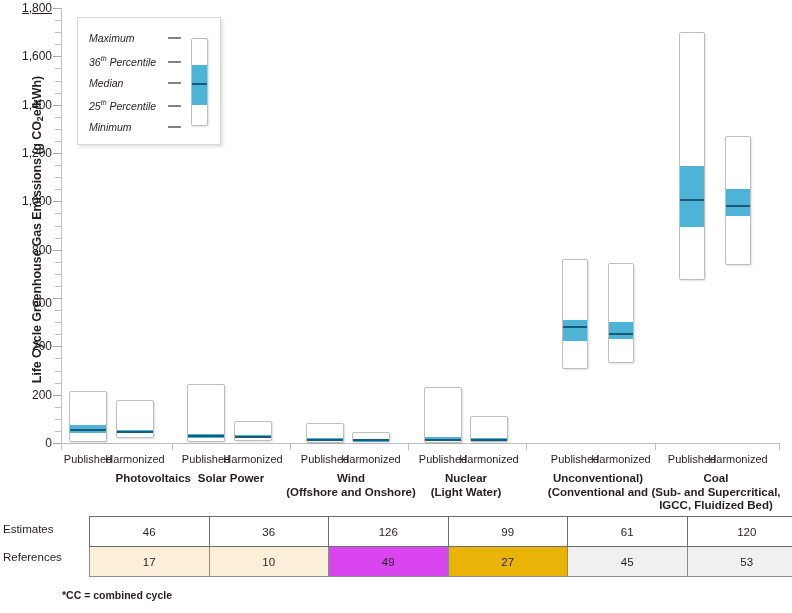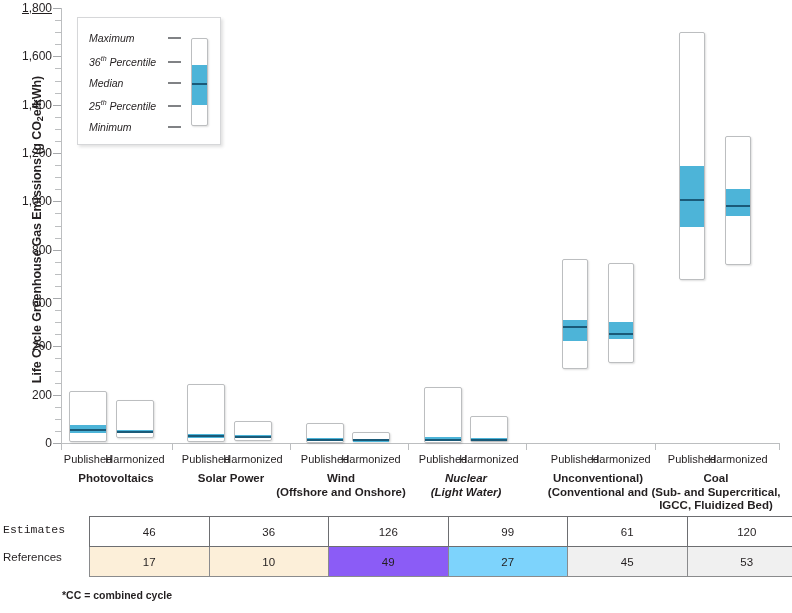--- a/index.html
+++ b/index.html
@@ -129,21 +129,21 @@
   .tbl{position:absolute;left:61px;top:516px;width:718px;padding-left:28px;}
   table{border-collapse:collapse;width:718px;table-layout:fixed;}
   td.cell{
     border:1px solid #6d6e71;
     text-align:center;
     font-size:11.5px;
     height:27px;
     color:#231f20;
   }
   tr.refs td.cell{border-color:#8a8b8d;}
-  .rowlabel-est{position:absolute;left:3px;top:523px;font-size:11.5px;font-family:Liberation Mono, monospace;}
+  .rowlabel-est{position:absolute;left:3px;top:523px;font-size:11.5px;}
   .rowlabel-ref{position:absolute;left:3px;top:551px;font-size:11.5px;}
   .footnote{position:absolute;left:62px;top:589px;font-size:10.5px;font-weight:bold;}
 </style>
 </head>
 <body>
 
 <div id="root">
 
   <div class="ylabel">
     <span>Life Cycle Greenhouse Gas Emissions (g CO</span><sub>2</sub><span>e/kWh)</span>
@@ -270,31 +270,31 @@
       <div class="subcat" style="left: 166px; width: 80px;">Published</div>
       <div class="subcat" style="left: 213px; width: 80px;">Harmonized</div>
       <div class="subcat" style="left: 285px; width: 80px;">Published</div>
       <div class="subcat" style="left: 331px; width: 80px;">Harmonized</div>
       <div class="subcat" style="left: 403px; width: 80px;">Published</div>
       <div class="subcat" style="left: 449px; width: 80px;">Harmonized</div>
       <div class="subcat" style="left: 535px; width: 80px;">Published</div>
       <div class="subcat" style="left: 581px; width: 80px;">Harmonized</div>
       <div class="subcat" style="left: 652px; width: 80px;">Published</div>
       <div class="subcat" style="left: 698px; width: 80px;">Harmonized</div>
-      <div class="grouplabel" style="left: 41px; width: 150px;">
+      <div class="grouplabel" style="left: 41px; width: 150px; text-align: right;">
         <div>Photovoltaics</div>
       </div>
       <div class="grouplabel" style="left: 156px; width: 150px;">
         <div>Solar Power</div>
       </div>
-      <div class="grouplabel" style="left: 266px; width: 150px;">
+      <div class="grouplabel" style="left: 276px; width: 150px;">
         <div>Wind</div>
         <div>(Offshore and Onshore)</div>
       </div>
-      <div class="grouplabel" style="left: 391px; width: 150px; font-style: italic;">
+      <div class="grouplabel" style="left: 391px; width: 150px;">
         <div>Nuclear</div>
         <div>(Light Water)</div>
       </div>
       <div class="grouplabel" style="left: 523px; width: 150px;">
         <div>Unconventional)</div>
         <div>(Conventional and</div>
       </div>
       <div class="grouplabel" style="left: 631px; width: 170px;">
         <div>Coal</div>
         <div>(Sub- and Supercritical,</div>
@@ -333,22 +333,22 @@
             <td class="cell">46</td>
             <td class="cell">36</td>
             <td class="cell">126</td>
             <td class="cell">99</td>
             <td class="cell">61</td>
             <td class="cell">120</td>
           </tr>
       <tr class="refs" id="row-ref">
             <td class="cell" style="background: rgb(252, 239, 217);">17</td>
             <td class="cell" style="background: rgb(252, 239, 217);">10</td>
-            <td class="cell" style="background: #8b5cf6;">49</td>
-            <td class="cell" style="background: #7dd3fc; margin-left: 21px;">27</td>
+            <td class="cell" style="background: #d946ef;">49</td>
+            <td class="cell" style="background: #eab308; margin-left: 21px;">27</td>
             <td class="cell" style="background: rgb(240, 240, 240);">45</td>
             <td class="cell" style="background: rgb(240, 240, 240); margin-top: 19px;">53</td>
           </tr>
     </tbody>
       </table>
   </div>
 
   <div class="footnote">*CC = combined cycle</div>
 </div>
 

